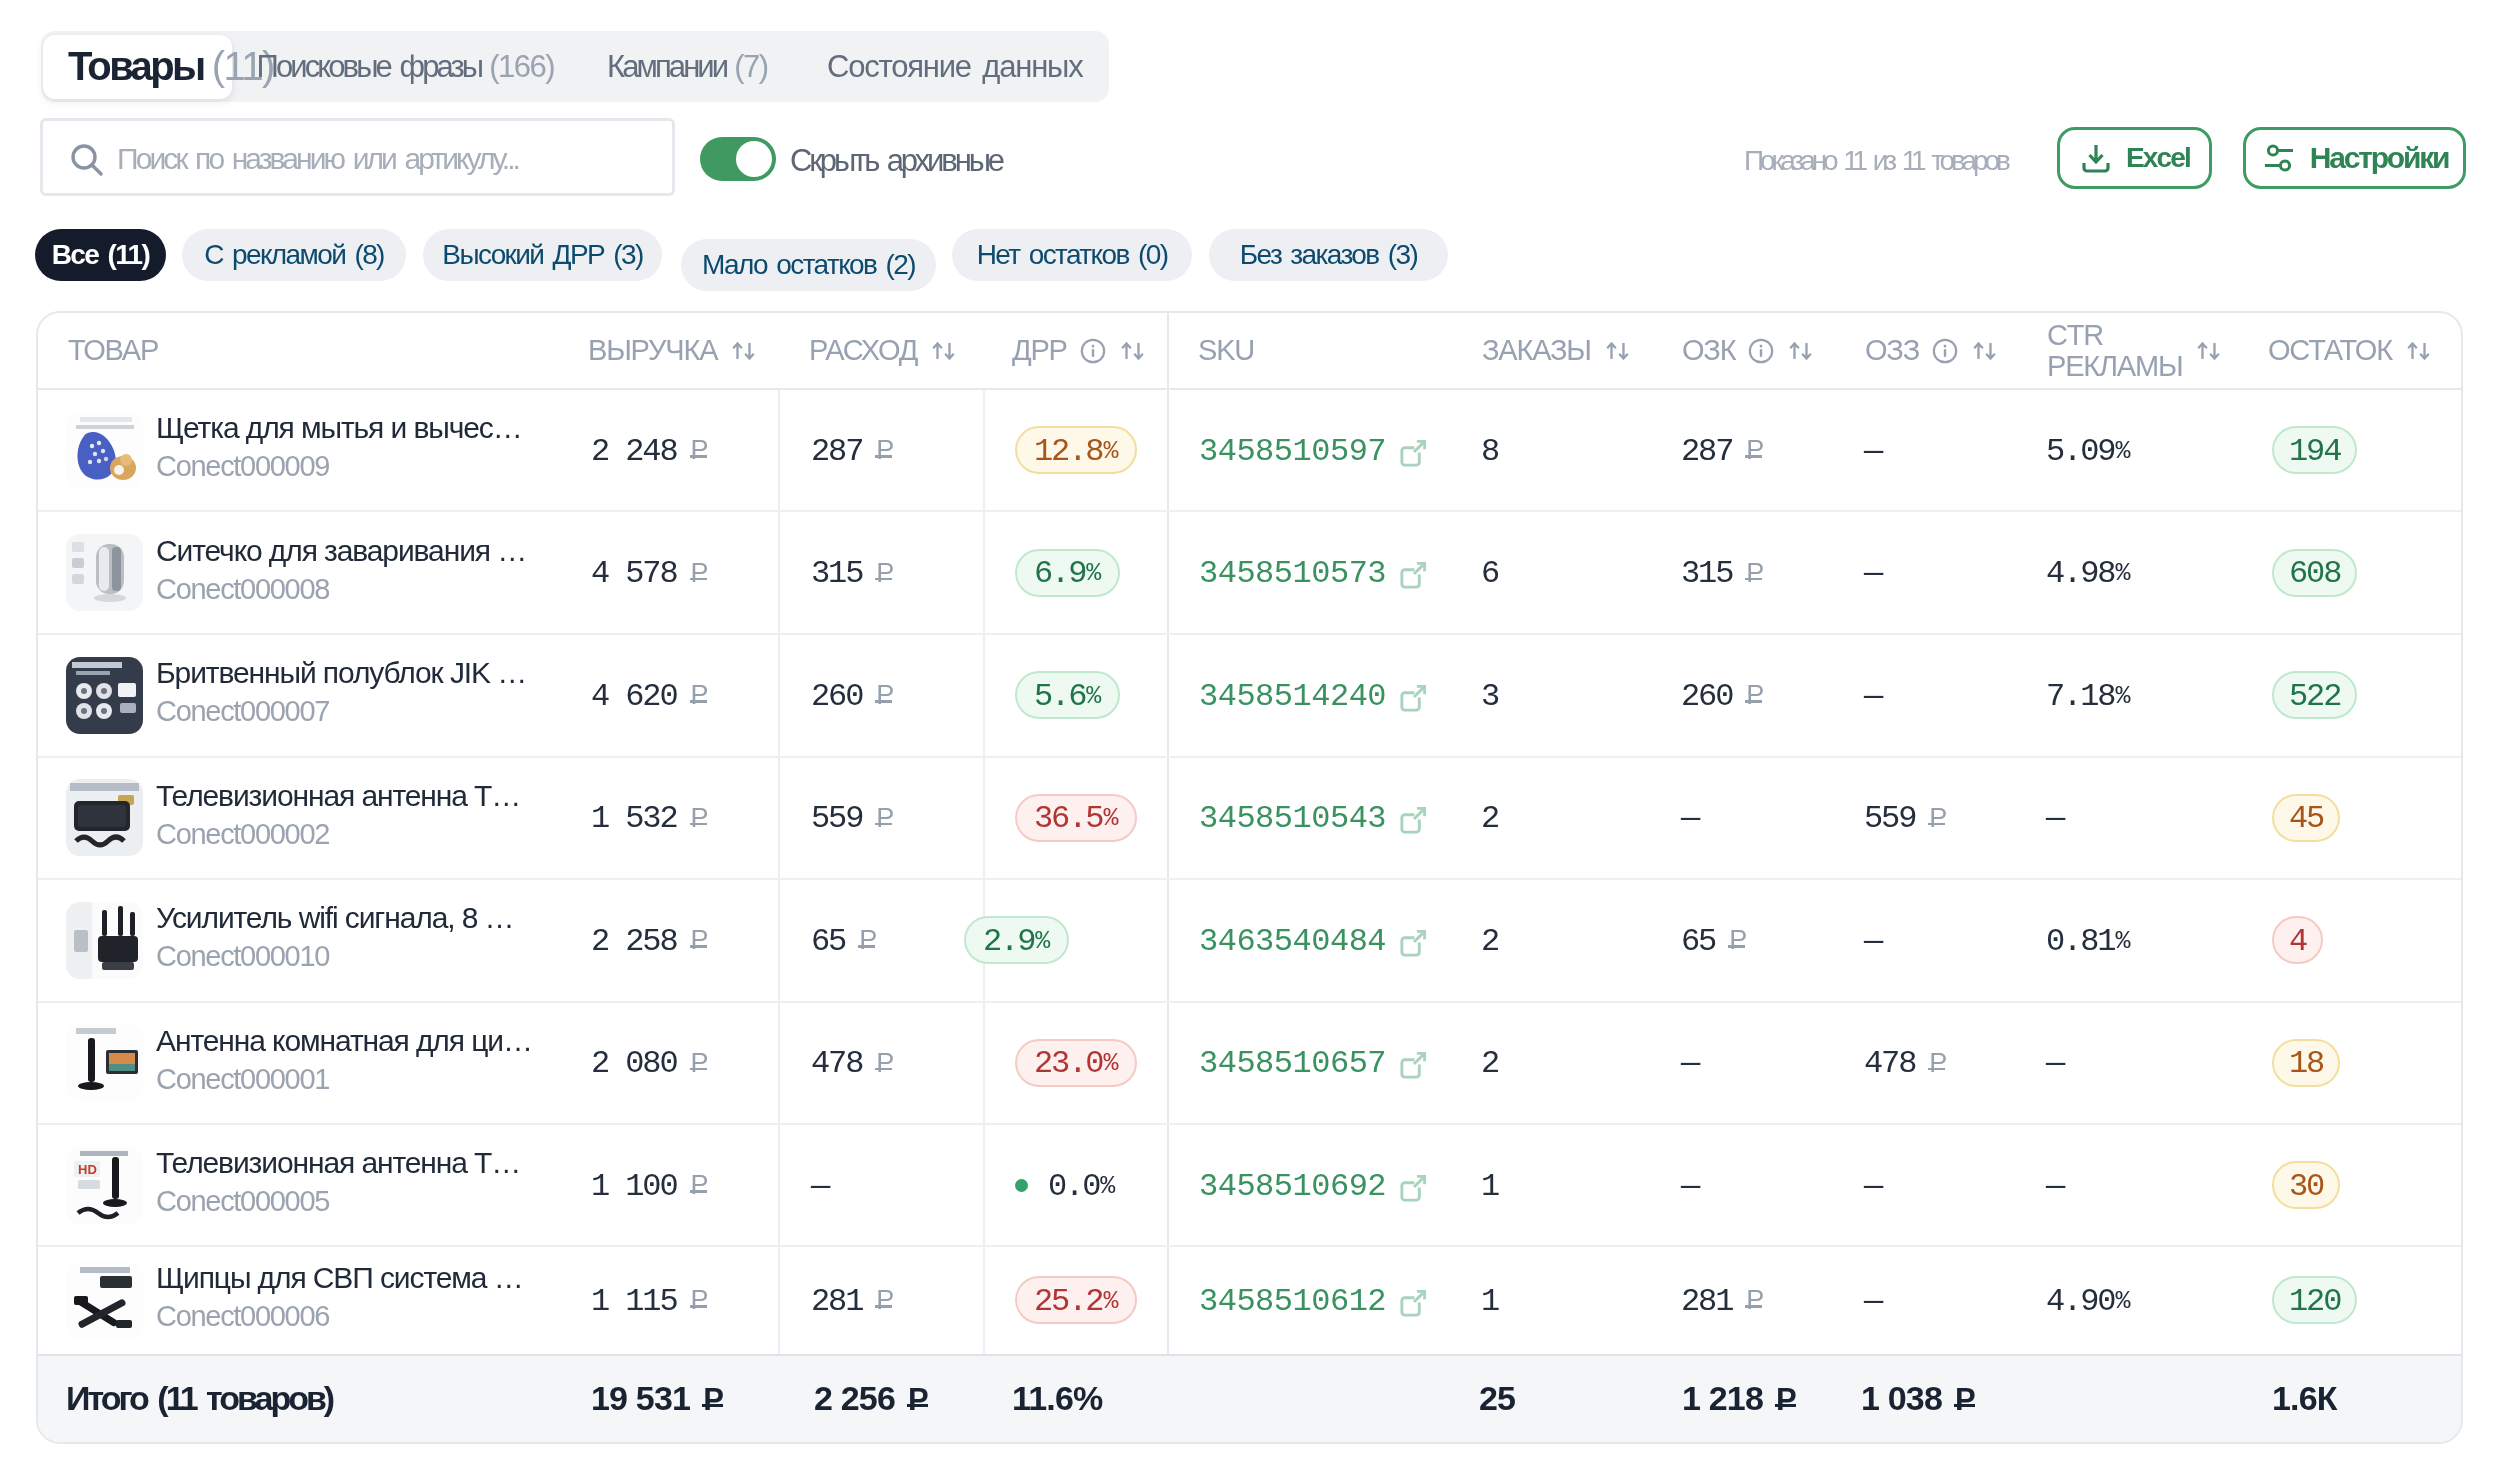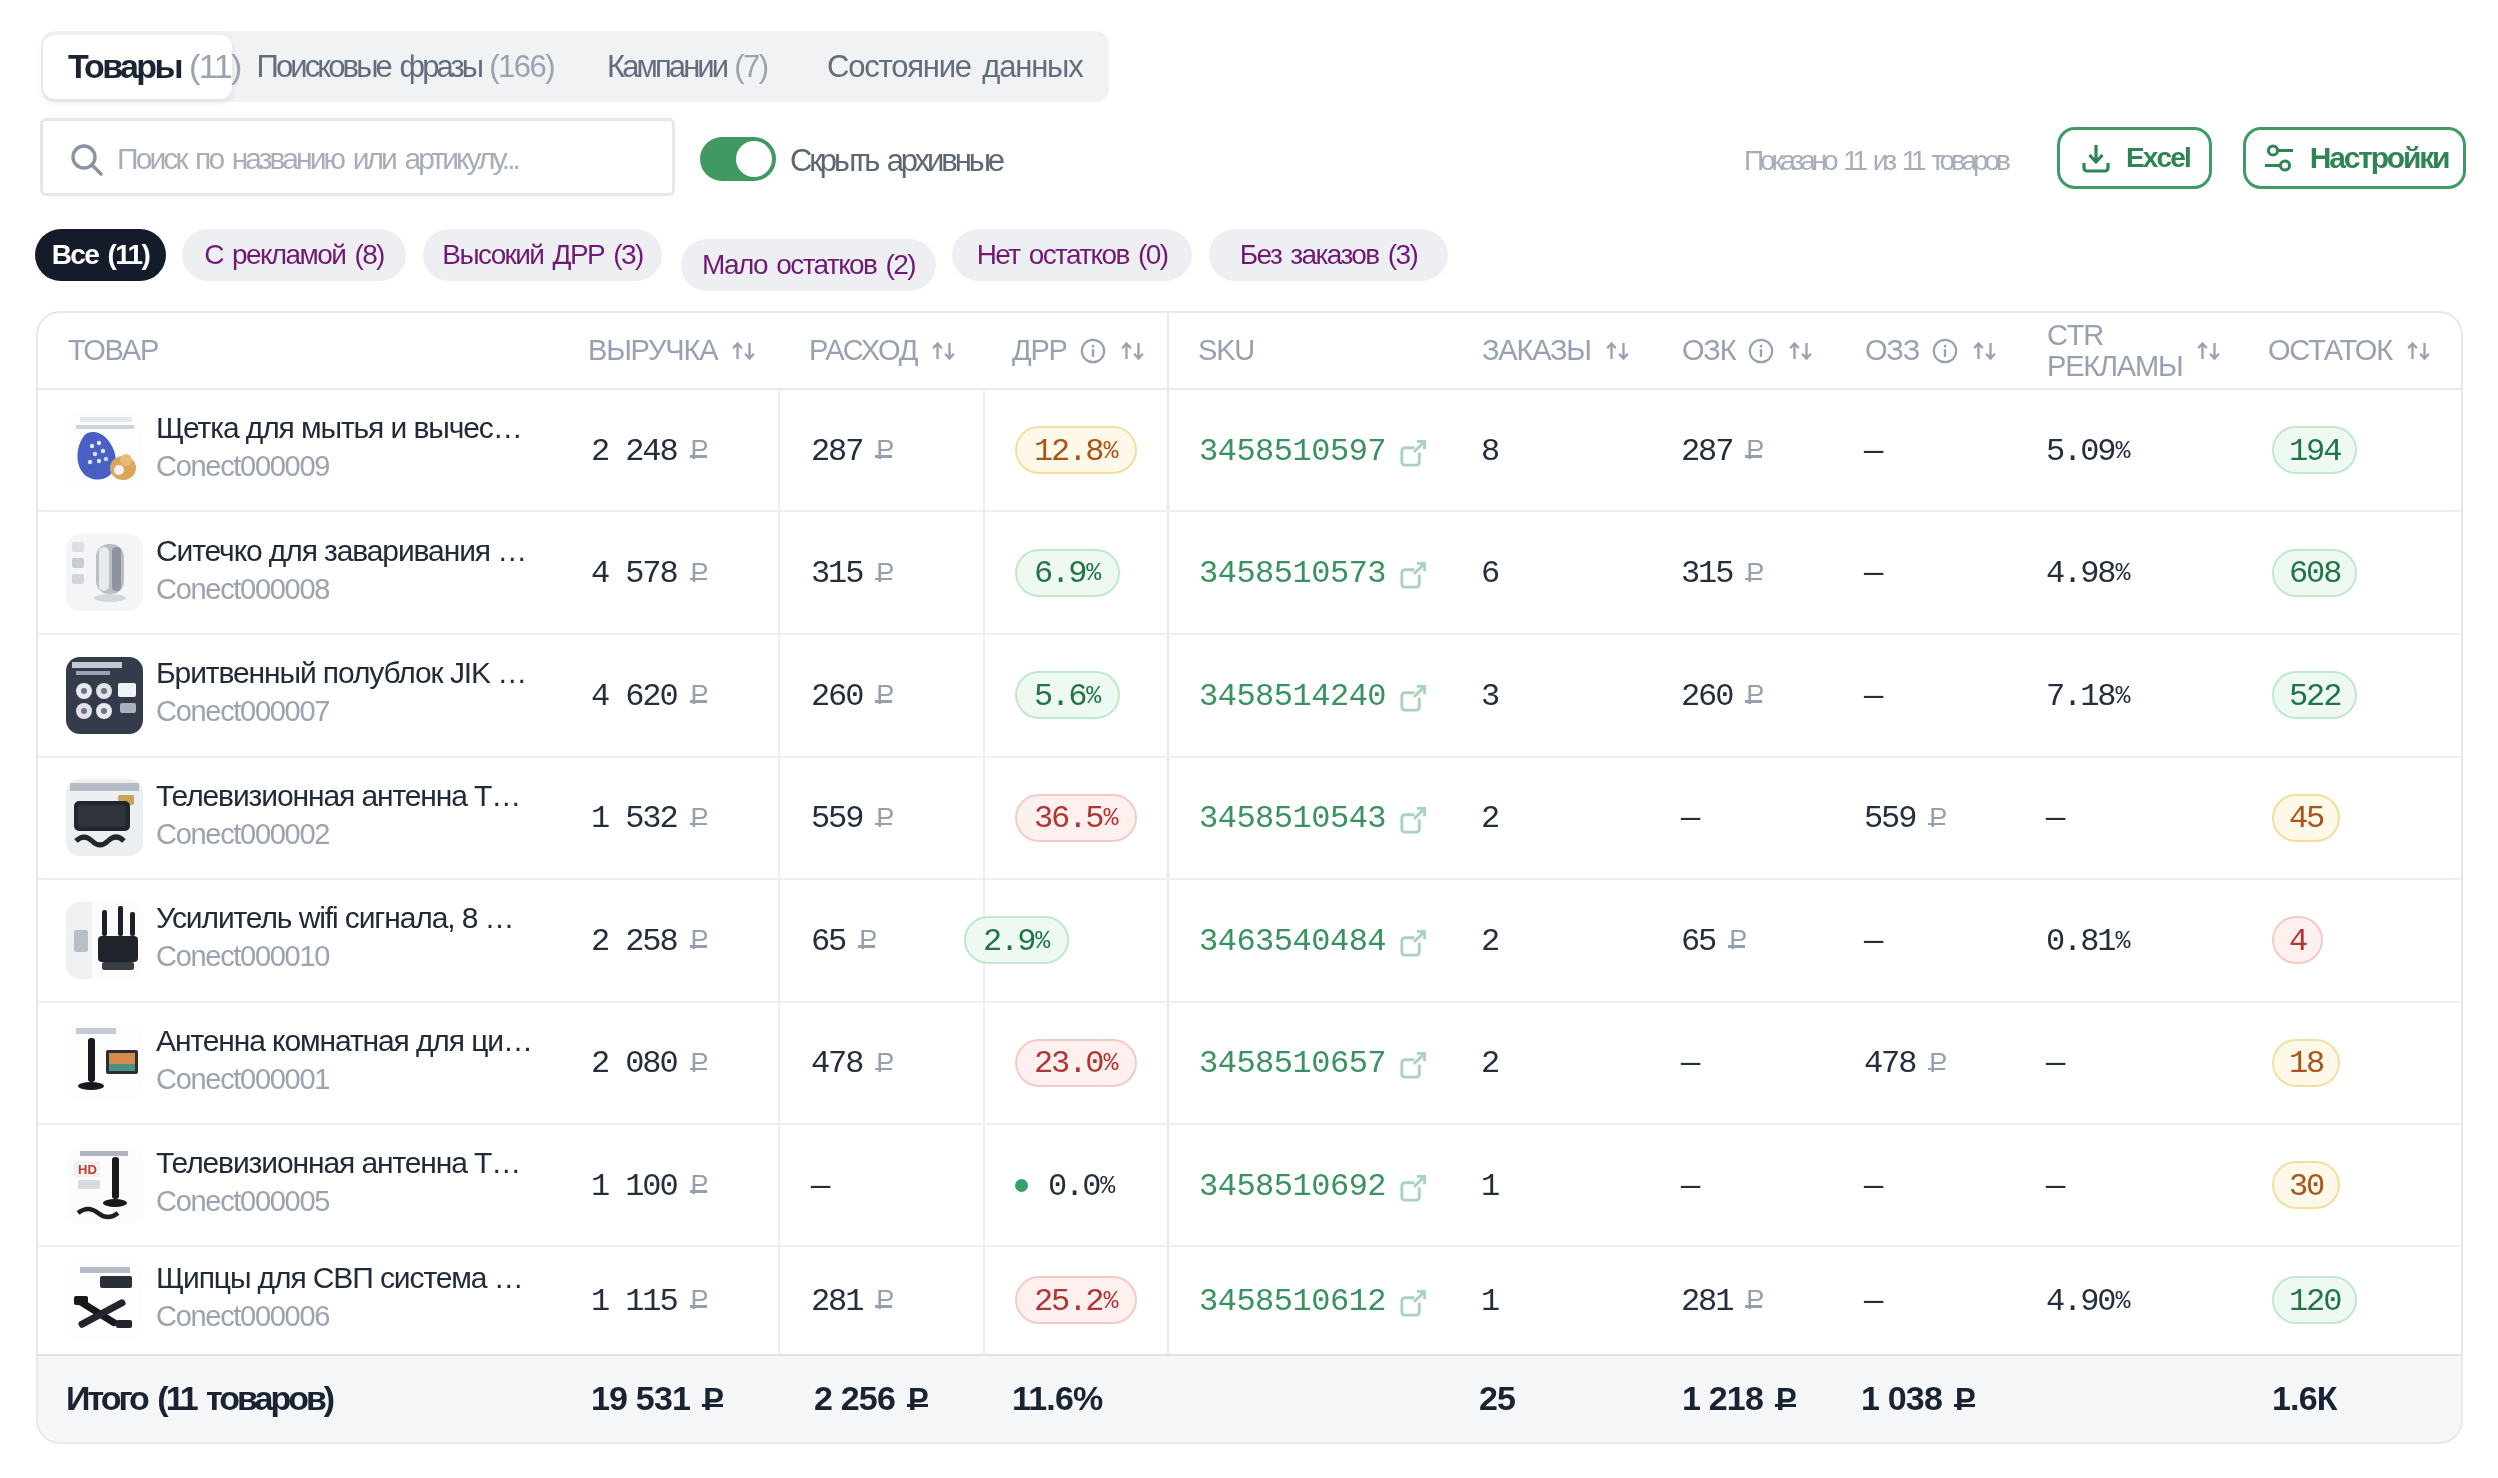--- a/index.html
+++ b/index.html
@@ -1,34 +1,34 @@
 <!DOCTYPE html>
 <html lang="ru"><head><meta charset="utf-8">
 <style>
 * { margin:0; padding:0; box-sizing:border-box; }
 html,body { width:2498px; height:1478px; background:#fff; font-family:"Liberation Sans", sans-serif; }
 
 .tabs { position:absolute; left:41px; top:31px; width:1068px; height:71px; background:#f0f2f4; border-radius:14px; }
 .tab { position:absolute; top:0; height:71px; display:flex; align-items:center; font-size:31px; letter-spacing:-2.9px; word-spacing:4px; color:#626d7d; font-weight:500; white-space:nowrap; }
 .tab .cnt { color:#9aa3b2; font-weight:400; margin-left:8px; letter-spacing:-1.5px; }
-.tabact { position:absolute; left:2px; top:3.5px; width:189px; height:64px; background:#fff; border-radius:12px; box-shadow:0 3px 8px rgba(23,32,48,.09); display:flex; align-items:center; padding-left:25px; font-size:34px; letter-spacing:-2.6px; color:#1b2433; font-weight:600; }
+.tabact { position:absolute; left:2px; top:3.5px; width:189px; height:64px; background:#fff; border-radius:12px; box-shadow:0 3px 8px rgba(23,32,48,.09); display:flex; align-items:center; padding-left:25px; font-size:40px; letter-spacing:-2.6px; color:#1b2433; font-weight:600; }
 .tabact .cnt { color:#9aa3b2; font-weight:400; margin-left:8px; letter-spacing:-1.5px; }
 
 .search { position:absolute; left:40px; top:118px; width:635px; height:78px; border:3px solid #e4e7eb; border-radius:6px; background:#fff; }
 .search .ph { position:absolute; left:74px; top:21px; font-size:30px; letter-spacing:-2.9px; word-spacing:4px; color:#a7aeb9; white-space:nowrap; }
 .mag { position:absolute; left:24px; top:19px; }
 .toggle { position:absolute; left:700px; top:137px; width:76px; height:44px; border-radius:22px; background:#3f9960; }
 .toggle .knob { position:absolute; right:4px; top:4px; width:36px; height:36px; border-radius:50%; background:#fff; }
 .tglbl { position:absolute; left:790px; top:143px; font-size:31px; letter-spacing:-3.1px; word-spacing:4px; color:#5d6674; }
 .shown { position:absolute; left:1744px; top:145px; font-size:28px; letter-spacing:-4.1px; word-spacing:5px; color:#a7aeb9; }
 .btn { position:absolute; top:127px; height:62px; border:3px solid #3e9b63; border-radius:18px; display:flex; align-items:center; justify-content:center; gap:13px; color:#2e8454; font-size:30px; font-weight:600; background:#fff; }
 .btn.excel { left:2057px; width:155px; font-size:28px; letter-spacing:-1.8px; }
 .btn.cfg { left:2243px; width:223px; letter-spacing:-2.2px; }
 
-.chip { position:absolute; top:229px; height:52px; border-radius:26px; background:#edeff2; color:#701a75; font-size:28px; letter-spacing:-1.6px; word-spacing:3px; font-weight:500; display:flex; align-items:center; justify-content:center; white-space:nowrap; }
+.chip { position:absolute; top:229px; height:52px; border-radius:26px; background:#edeff2; color:#0c4a6e; font-size:28px; letter-spacing:-1.6px; word-spacing:3px; font-weight:500; display:flex; align-items:center; justify-content:center; white-space:nowrap; }
 .chip.dark { background:#141c2b; color:#fff; font-weight:600; }
 
 .tbl { position:absolute; left:36px; top:311px; width:2427px; height:1133px; border:2px solid #e5e8ec; border-radius:24px; background:#fff; }
 .vline { position:absolute; width:2px; background:#eceef1; }
 .hdr { position:absolute; left:0; top:0; right:0; height:77px; border-bottom:2px solid #e5e8ec; }
 .hcell { position:absolute; top:0; height:100%; display:flex; align-items:center; gap:13px; font-size:29px; letter-spacing:-1.2px; color:#98a1b1; font-weight:500; white-space:nowrap; }
 .row { position:absolute; left:0; right:0; }
 .cell { position:absolute; top:0; height:100%; display:flex; align-items:center; white-space:nowrap; }
 .thumb { width:77px; height:77px; border-radius:14px; overflow:hidden; flex:0 0 auto; }
 .pinfo { margin-left:13px; display:flex; flex-direction:column; position:relative; top:-4px; }

